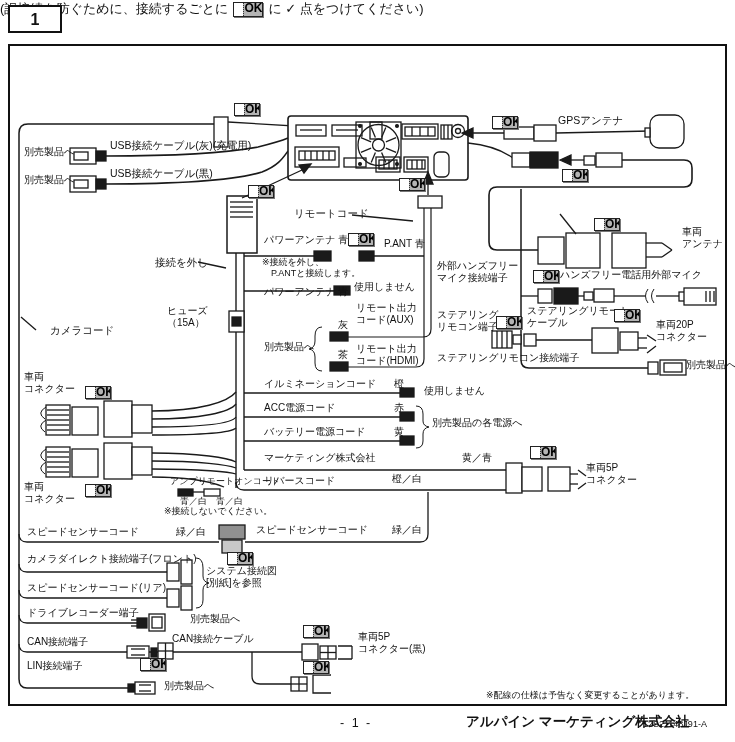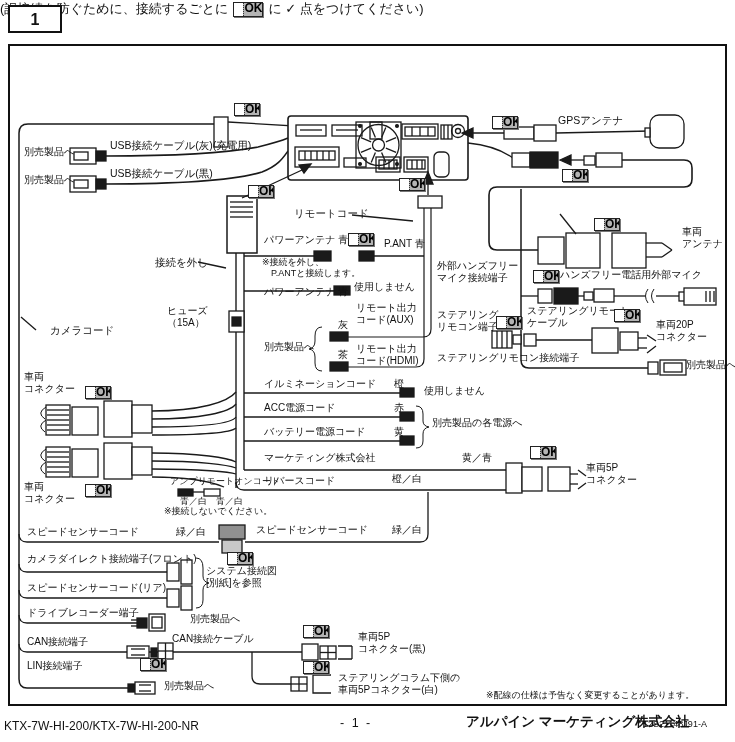--- a/index.html
+++ b/index.html
@@ -359,22 +359,20 @@
 [別紙]を参照</div>
   <div class="lbl" style="left:27px;top:582px">スピードセンサーコード(リア)</div>
   <div class="lbl" style="left:27px;top:607px">ドライブレコーダー端子</div>
   <div class="lbl s95" style="left:190px;top:613px">別売製品へ</div>
   <div class="lbl" style="left:27px;top:636px">CAN接続端子</div>
   <div class="lbl" style="left:172px;top:633px">CAN接続ケーブル</div>
   <div class="lbl" style="left:358px;top:631px">車両5P
 コネクター(黒)</div>
   <div class="lbl" style="left:27px;top:660px">LIN接続端子</div>
   <div class="lbl s95" style="left:164px;top:680px">別売製品へ</div>
-  <div class="lbl" style="left:338px;top:672px">ステアリングコラム下側の
-車両5Pコネクター(白)</div>
   <div class="lbl s9" style="left:486px;top:690px">※配線の仕様は予告なく変更することがあります。</div>
 
   <div class="ok" style="left:234px;top:103px">
       <span class="tick"></span>
       <span class="okt">OK</span>
     </div>
   <div class="ok" style="left:492px;top:116px">
       <span class="tick"></span>
       <span class="okt">OK</span>
     </div>
@@ -432,18 +430,17 @@
     </div>
   <div class="ok" style="left:140px;top:658px">
       <span class="tick"></span>
       <span class="okt">OK</span>
     </div>
   <div class="ok" style="left:303px;top:661px">
       <span class="tick"></span>
       <span class="okt">OK</span>
     </div>
 
-  <div class="ftr" id="ftr-model">KTX-7W-HI-200/KTX-7W-HI-200-NR</div>
   <div class="ftr" id="ftr-page">- 1 -</div>
   <div class="ftr" id="ftr-company">アルパイン マーケティング株式会社</div>
   <div class="ftr" id="ftr-code">12S21148J91-A</div>
 
 </div>
 
 </body></html>

